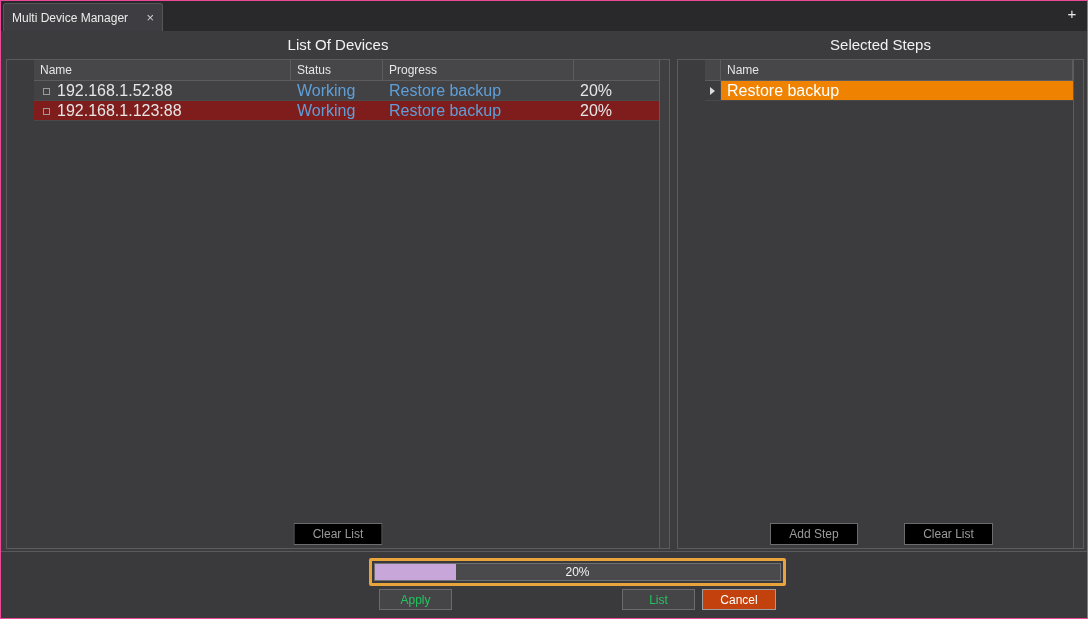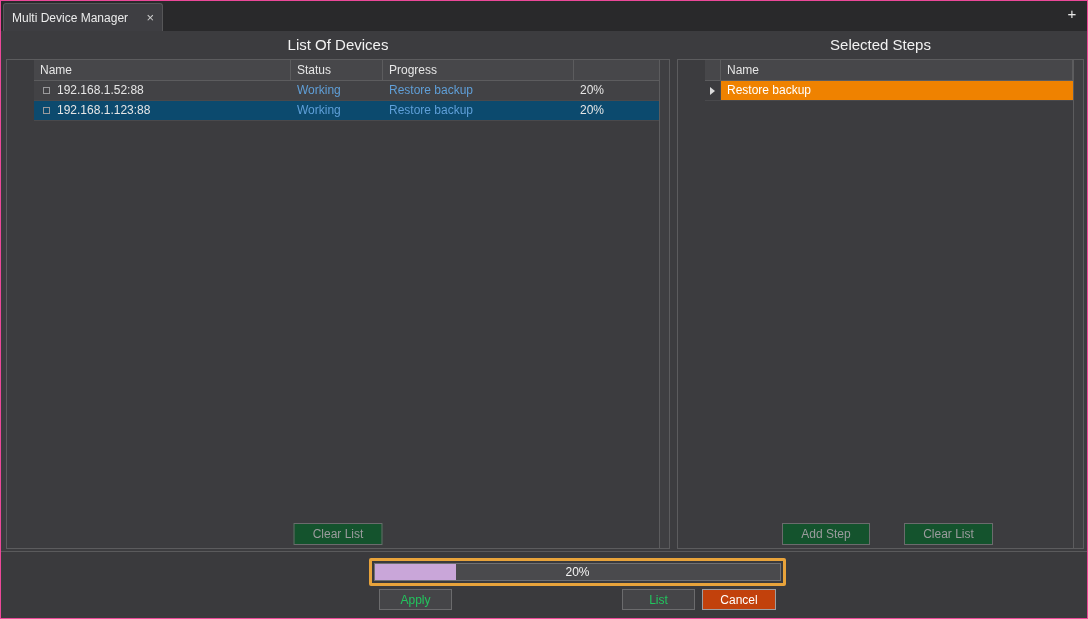--- a/index.html
+++ b/index.html
@@ -47,45 +47,45 @@
   .grid-left  { display:grid; grid-template-columns:257px 92px 191px 1fr; width:calc(100% - 10px); }
   .grid-right { display:grid; grid-template-columns:16px 1fr;             width:calc(100% - 10px); }
 
   .thead { background:#47474a; height:21px; border-bottom:1px solid #5c5c5e; }
   .th {
     font-size:12px; line-height:20px; color:#e6e6e6; padding-left:6px;
     border-right:1px solid #5c5c5e; white-space:nowrap; overflow:hidden;
   }
   .th.gutter { padding:0; }
 
-  .row { height:20px; border-bottom:1px solid #49494c; font-size:12px; line-height:19px; }
+  .row { height:20px; border-bottom:1px solid #49494c; font-size:16px; line-height:19px; }
   .row-a { background:#424245; }
-  .row-b { background:#0c4a6e; }
+  .row-b { background:#7f1d1d; }
   .cell { padding-left:6px; color:#e6e6e6; white-space:nowrap; overflow:hidden; }
   .blue { color:#5f9fd8; }
 
   .expander {
     display:inline-block; width:7px; height:7px; border:1px solid #9a9a9c;
     margin:0 7px 1px 3px; vertical-align:middle; background:transparent;
   }
 
   .gutter-cell { position:relative; background:#3c3c3f; border-right:1px solid #49494c; }
   .tri {
     position:absolute; left:5px; top:6px; width:0; height:0;
     border-left:5px solid #dcdcdc; border-top:4px solid transparent; border-bottom:4px solid transparent;
   }
   .selected-cell { background:#ef8200; color:#ffffff; padding-left:6px; }
 
   .panel-btn {
-    position:absolute; bottom:3px; height:22px; background:#14532d;
+    position:absolute; bottom:3px; height:22px; background:#000000;
     border:1px solid #6b6b6d; color:#9b9b9d; font-size:12px;
     font-family:"Liberation Sans", sans-serif; cursor:default;
   }
   .clear-left { left:50%; transform:translateX(-50%); width:89px; }
-  .add-step   { left:92px;  width:88px;margin-left:12px; }
+  .add-step   { left:92px;  width:88px; }
   .clear-right{ left:226px; width:89px; }
 
   
   .footer {
     position:absolute; left:0; right:0; bottom:0; height:67px;
     background:#3a3a3d; border-top:1px solid #5a5a5c;
   }
   .highlight-box {
     position:absolute; left:368px; top:6px; width:417px; height:28px;
     border:3px solid #e8a33b; border-radius:2px; background:#3a3a3d; padding:2px;

